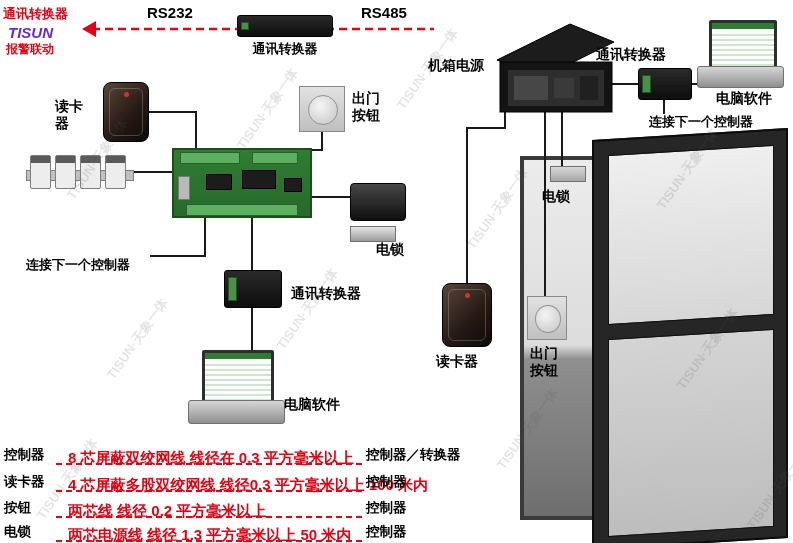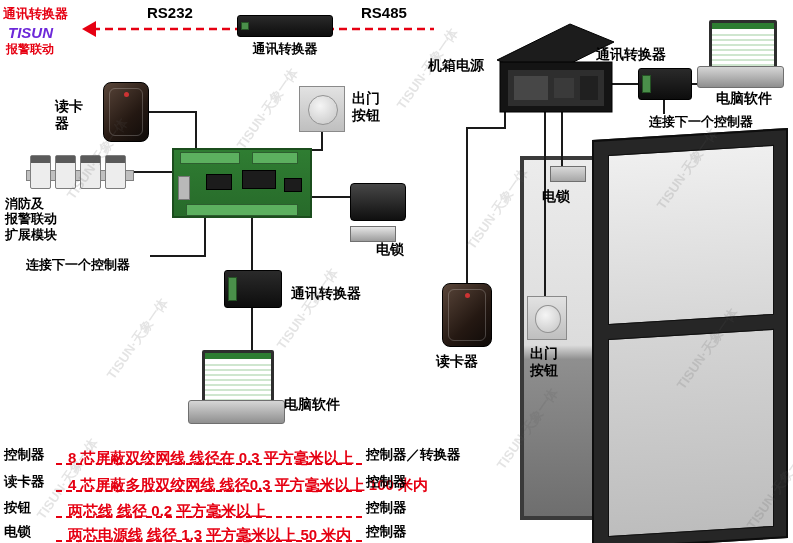--- a/index.html
+++ b/index.html
@@ -181,23 +181,20 @@
 
   <div class="lbl red" style="left:3px;top:6px;font-size:13px;">通讯转换器</div>
   <div class="lbl blue" style="left:8px;top:24px;font-size:15px;font-style:italic;">TISUN</div>
   <div class="lbl red" style="left:6px;top:42px;font-size:12px;">报警联动</div>
   <div class="lbl" style="left:147px;top:4px;font-size:15px;">RS232</div>
   <div class="lbl" style="left:361px;top:4px;font-size:15px;">RS485</div>
   <div class="lbl" style="left:237px;top:41px;width:96px;text-align:center;font-size:13px;">通讯转换器</div>
 
   <div class="lbl" style="left:55px;top:86px;margin-top:12px;">读卡
 器</div>
-  <div class="lbl" style="left:5px;top:196px;font-size:13px;">消防及
-报警联动
-扩展模块</div>
   <div class="lbl" style="left:352px;top:90px;">出门
 按钮</div>
   <div class="lbl" style="left:376px;top:241px;">电锁</div>
   <div class="lbl" style="left:26px;top:257px;font-size:13px;">连接下一个控制器</div>
   <div class="lbl" style="left:291px;top:285px;">通讯转换器</div>
   <div class="lbl" style="left:284px;top:396px;">电脑软件</div>
 
   <div class="lbl" style="left:428px;top:57px;">机箱电源</div>
   <div class="lbl" style="left:596px;top:46px;">通讯转换器</div>
   <div class="lbl" style="left:716px;top:90px;">电脑软件</div>

